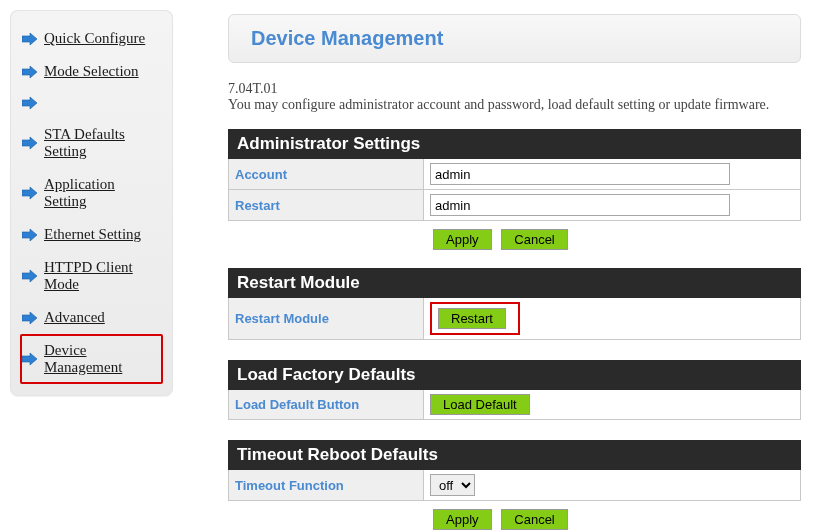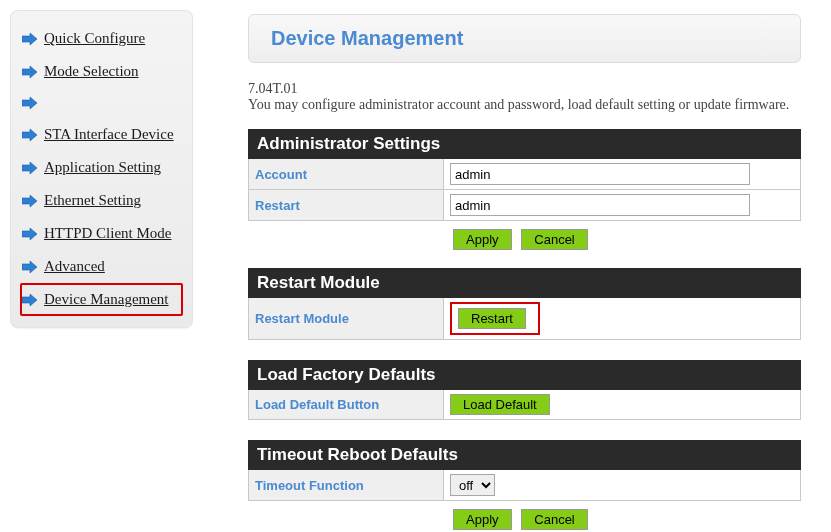--- a/index.html
+++ b/index.html
@@ -10,21 +10,21 @@
     background: #fff;
     color: #333;
     width: 831px;
   }
   .layout {
     display: flex;
     align-items: flex-start;
   }
   
   .sidebar {
-    width: 183px;
+    width: 163px;
     margin: 10px 0 6px 10px;
     padding: 12px 10px 12px 10px;
     background: linear-gradient(to bottom, #f4f4f4, #eeeeee 60%, #eaeaea);
     border-radius: 8px;
     box-shadow: inset 0 0 0 1px #e4e4e4, 0 1px 1px rgba(0,0,0,0.05);
   }
   .side-item {
     display: flex;
     align-items: center;
     padding: 8px 2px;
@@ -164,21 +164,21 @@
             <path d="M0 4 H8 V1 L15 7 L8 13 V10 H0 Z" fill="#2d7fd3" stroke="#1d5ea0" stroke-width="0.6"></path>
           </svg>
       </span>
     </div>
     <div class="side-item">
       <span class="arrow-icon">
         <svg width="16" height="14" viewBox="0 0 16 14">
             <path d="M0 4 H8 V1 L15 7 L8 13 V10 H0 Z" fill="#2d7fd3" stroke="#1d5ea0" stroke-width="0.6"></path>
           </svg>
       </span>
-      <a href="#">STA Interface Device</a>
+      <a href="#">STA Defaults Setting</a>
     </div>
     <div class="side-item">
       <span class="arrow-icon">
         <svg width="16" height="14" viewBox="0 0 16 14">
             <path d="M0 4 H8 V1 L15 7 L8 13 V10 H0 Z" fill="#2d7fd3" stroke="#1d5ea0" stroke-width="0.6"></path>
           </svg>
       </span>
       <a href="#">Application Setting</a>
     </div>
     <div class="side-item">

